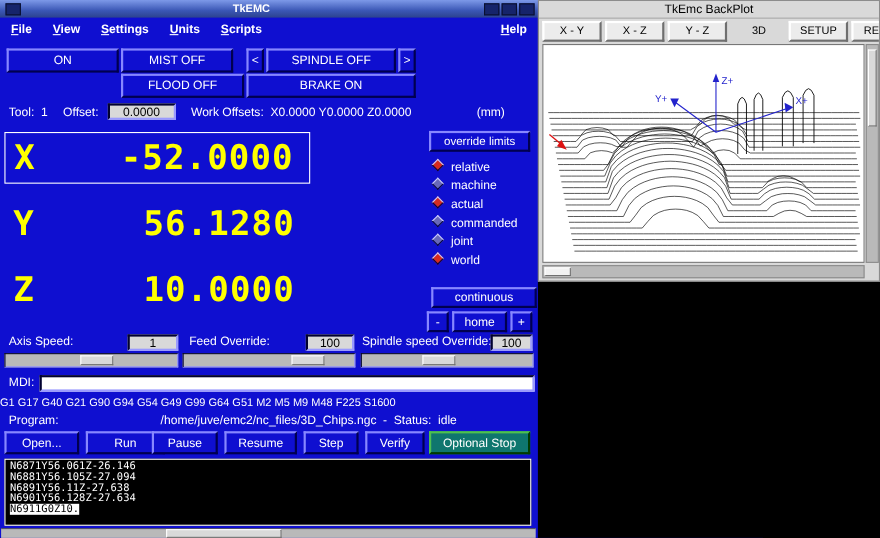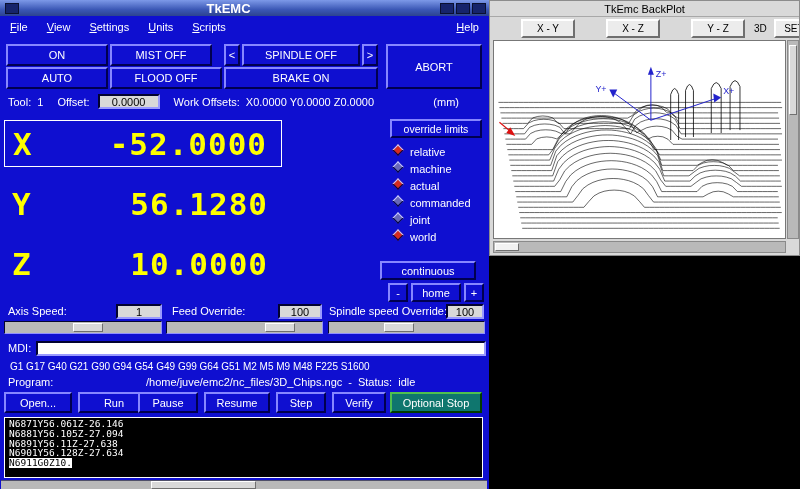--- a/index.html
+++ b/index.html
@@ -2,25 +2,25 @@
 <html><head>
 <meta charset="utf-8">
 <style>
   *{margin:0;padding:0;box-sizing:border-box;}
   html,body{width:800px;height:489px;}
   body{background:#000;position:relative;overflow:hidden;font-family:"Liberation Sans",sans-serif;}
   .win{position:absolute;}
   
   #main{left:0;top:0;width:489px;height:489px;background:#0f0fd0;}
   .titlebar{position:absolute;left:0;top:0;width:100%;height:16px;background:linear-gradient(180deg,#7d99e8,#3b57b5 60%,#2c428f);display:flex;align-items:center;padding:0 3px;}
-  .tb-title{flex:1;text-align:center;color:#fff;font-size:13px;font-weight:bold;line-height:15px;}
+  .tb-title{flex:1;text-align:center;color:#fff;font-size:10px;font-weight:bold;line-height:15px;}
   .tb-box{width:14px;height:11px;background:#16246b;border:1px solid #0a1030;display:inline-block;margin-left:2px;flex:none;}
   .tb-boxes{display:flex;}
   .menubar{position:absolute;left:0;top:16px;width:100%;height:22px;display:flex;align-items:center;gap:19px;padding:0 10px;color:#fff;font-size:11px;}
-  .menu-item{display:inline-block;cursor:default;}
+  .menu-item{display:inline-block;cursor:default;font-weight:bold;}
   .menu-item::first-letter{text-decoration:underline;}
   .menu-help{margin-left:auto;}
   .btn{position:absolute;background:#0f0fd0;color:#fff;font-family:inherit;font-size:11px;border:2px solid;border-color:#8787ff #000050 #000050 #8787ff;display:flex;align-items:center;justify-content:center;padding:0;cursor:default;}
   .btn.green{background:#0f766e;border-color:#4fc04f #003c00 #003c00 #4fc04f;text-align:center;}
   .entry{background:#d9d9d9;color:#000;font-size:11px;border:2px solid;border-color:#020230 #9a9aff #9a9aff #020230;display:inline-flex;align-items:center;justify-content:center;}
   .entry.abs{position:absolute;}
   .toolline{position:absolute;left:8px;top:93px;right:4px;height:17px;display:flex;align-items:center;color:#fff;font-size:11px;}
   .toolline .gap6{margin-left:6px;}
   .toolline .gap14{margin-left:14px;}
   .offset-entry{width:62px;height:15px;margin-left:8px;}
@@ -31,33 +31,33 @@
   .axis-row.boxed{border:1px solid #fff;}
   .radios{position:absolute;left:394px;top:146px;}
   .radio{display:flex;align-items:flex-start;height:17px;color:#fff;font-size:11px;}
   .diamond{width:8px;height:8px;transform:rotate(45deg);background:#6868b8;border:1px solid;border-color:#c9c9ff #000040 #000040 #c9c9ff;margin-right:8px;flex:none;}
   .radio.sel .diamond{background:#d62b1f;}
   .slabel{position:absolute;color:#fff;font-size:11px;height:15px;line-height:15px;}
   .sval{height:15px;font-size:11px;}
   .trough{position:absolute;height:13px;background:#b9b9b9;border:1px solid;border-color:#06062e #8f8fff #8f8fff #06062e;}
   .sthumb{position:absolute;top:1px;height:9px;width:30px;background:#d9d9d9;border:1px solid;border-color:#fff #6e6e6e #6e6e6e #fff;}
   .mdi-entry{position:absolute;left:36px;top:341px;width:450px;height:15px;background:#fff;border:2px solid;border-color:#020230 #9a9aff #9a9aff #020230;font-size:11px;padding:0 2px;font-family:inherit;color:#000;}
-  .gcodes{position:absolute;left:10px;top:361px;color:#fff;font-size:10px;white-space:nowrap;}
+  .gcodes{position:absolute;left:0;top:361px;color:#fff;font-size:10px;white-space:nowrap;}
   .progline{position:absolute;left:8px;top:376px;right:4px;display:flex;align-items:center;color:#fff;font-size:11px;gap:6px;}
   .plabel{width:132px;}
   .codearea{position:absolute;left:4px;top:417px;width:479px;height:61px;background:#000;border:1px solid #fff;padding:1px 4px;font-family:"DejaVu Sans Mono",monospace;font-size:9.5px;line-height:9.8px;color:#fff;overflow:hidden;}
   .codeline.hl{display:inline-block;background:#fff;color:#000;}
   .hscroll-main{position:absolute;left:1px;top:480px;width:486px;height:9px;background:#b9b9b9;border-top:1px solid #50506a;}
   .hscroll-main .hthumb{position:absolute;left:150px;top:0;width:105px;height:8px;background:#d9d9d9;border:1px solid;border-color:#fff #707070 #707070 #fff;}
   
   #bp{left:489px;top:0;width:311px;height:256px;background:#d9d9d9;border:1px solid #8c8c8c;overflow:hidden;}
   .bp-title{height:16px;text-align:center;font-size:11px;color:#000;line-height:16px;background:#d9d9d9;border-bottom:1px solid #a8a8a8;}
   .bp-tabs{position:absolute;left:0;top:17px;width:120%;height:21px;display:flex;gap:3px;padding:1px 3px;align-items:stretch;}
   .tabbtn{background:#ececec;color:#000;font-family:inherit;font-size:10px;border:2px solid;border-color:#fff #6f6f6f #6f6f6f #fff;flex:none;cursor:default;}
-  .tab-xy{width:54px;margin-left:28px;}
+  .tab-xy{width:54px;}
   .tab3d{width:40px;text-align:center;font-size:10px;line-height:19px;margin-left:6px;color:#000;}
   .tab-setup{width:54px;margin-left:4px;}
   .tab-reset{width:56px;}
   .bp-plot{position:absolute;left:3px;top:39px;width:293px;height:199px;background:#fff;border:1px solid #777;}
   #bp-svg{width:100%;height:100%;display:block;}
   .bp-vscroll{position:absolute;left:297px;top:39px;width:12px;height:199px;background:#b9b9b9;border:1px solid #8a8a8a;}
   .vthumb{position:absolute;left:1px;top:4px;width:8px;height:70px;background:#d9d9d9;border:1px solid;border-color:#fff #707070 #707070 #fff;}
   .bp-hscroll{position:absolute;left:3px;top:240px;width:293px;height:12px;background:#b9b9b9;border:1px solid #8a8a8a;}
   .hthumb2{position:absolute;left:1px;top:1px;width:24px;height:8px;background:#f2f2f2;border:1px solid;border-color:#fff #707070 #707070 #fff;}
 </style>
@@ -82,22 +82,20 @@
     <span class="menu-item">Units</span>
     <span class="menu-item">Scripts</span>
     <span class="menu-item menu-help">Help</span>
   </div>
 
   <button class="btn" style="left:6px;top:44px;width:102px;height:22px">ON</button>
   <button class="btn" style="left:110px;top:44px;width:102px;height:22px">MIST OFF</button>
   <button class="btn" style="left:224px;top:44px;width:16px;height:22px">&lt;</button>
   <button class="btn" style="left:242px;top:44px;width:118px;height:22px">SPINDLE OFF</button>
   <button class="btn" style="left:362px;top:44px;width:16px;height:22px">&gt;</button>
-  <button class="btn" style="left:386px;top:44px;width:96px;height:45px">ABORT</button>
-  <button class="btn" style="left:6px;top:67px;width:102px;height:22px">AUTO</button>
   <button class="btn" style="left:110px;top:67px;width:112px;height:22px">FLOOD OFF</button>
   <button class="btn" style="left:224px;top:67px;width:154px;height:22px">BRAKE ON</button>
 
   <div class="toolline">
     <span>Tool:</span>
     <span class="gap6">1</span>
     <span class="gap14">Offset:</span>
     <span class="entry offset-entry">0.0000</span>
     <span class="gap14">Work Offsets:</span>
     <span class="gap6">X0.0000 Y0.0000 Z0.0000</span>
@@ -139,21 +137,21 @@
     <div class="radio">
       <span class="diamond"></span>
       <span>joint</span>
     </div>
     <div class="radio sel">
       <span class="diamond"></span>
       <span>world</span>
     </div>
   </div>
 
-  <button class="btn" style="left:380px;top:261px;width:96px;height:19px">continuous</button>
+  <button class="btn" style="left:392px;top:261px;width:96px;height:19px">continuous</button>
   <button class="btn" style="left:388px;top:283px;width:20px;height:19px">-</button>
   <button class="btn" style="left:411px;top:283px;width:50px;height:19px">home</button>
   <button class="btn" style="left:464px;top:283px;width:20px;height:19px">+</button>
 
   <div class="slabel" style="left:8px;top:304px">Axis Speed:</div>
   <div class="entry abs sval" style="left:116px;top:304px;width:46px">1</div>
   <div class="slabel" style="left:172px;top:304px">Feed Override:</div>
   <div class="entry abs sval" style="left:278px;top:304px;width:44px">100</div>
   <div class="slabel" style="left:329px;top:304px">Spindle speed Override:</div>
   <div class="entry abs sval" style="left:446px;top:304px;width:38px">100</div>

